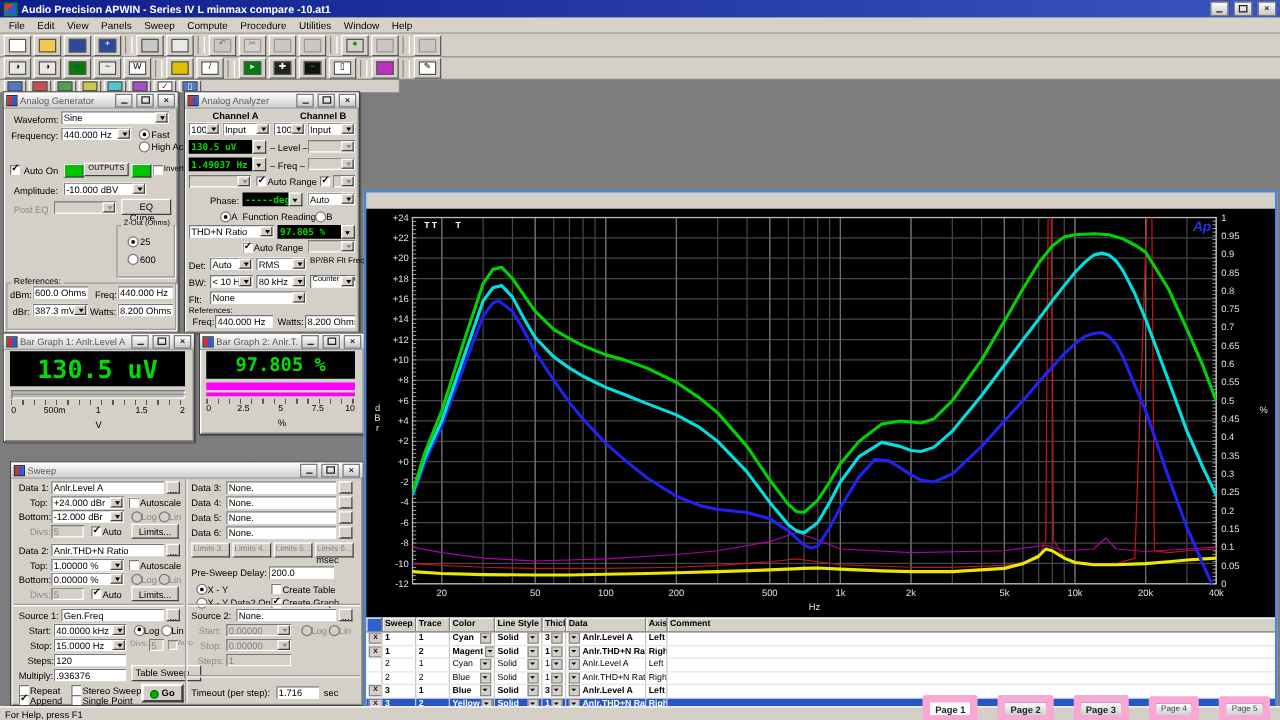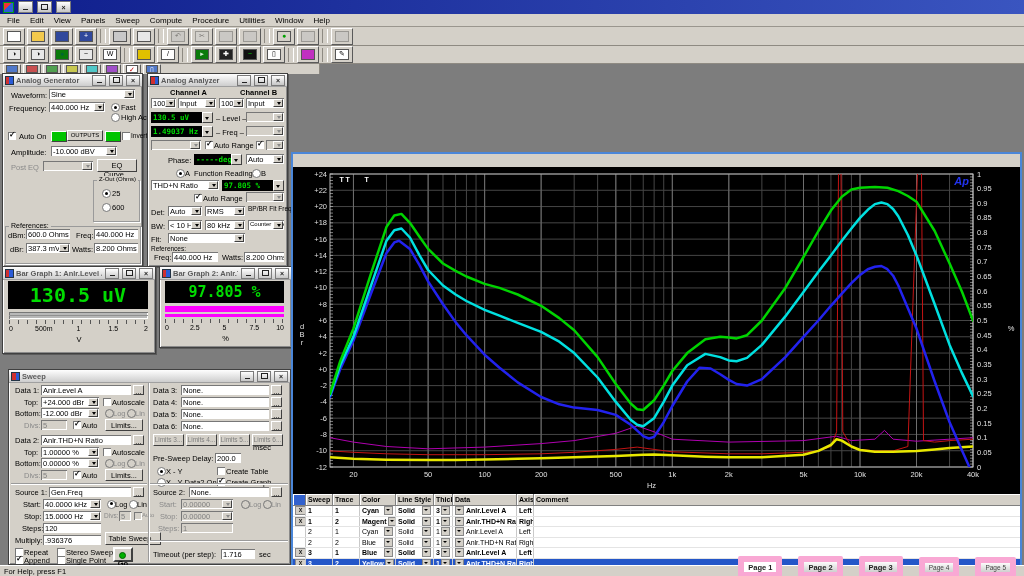--- a/index.html
+++ b/index.html
@@ -36,21 +36,21 @@
   #pagetabs{position:absolute;right:8px;top:556px;display:flex;gap:1px;align-items:flex-end;}
   .ptab{height:10px;padding:0 4px;background:linear-gradient(#fbfbfb,#cfcfcf);border:6px solid #f9a8d4;
     border-radius:2px 2px 0 0;font-size:7.5px;font-weight:bold;color:#222;display:flex;align-items:center;margin-left:15px;}
   .ptab.small{font-size:6.5px;font-weight:normal;color:#444;height:9px;}
   .ptab.active{background:#fff;}
   
   .panel{position:absolute;background:#d4d0c8;border:1px solid #404040;
     box-shadow:inset 1px 1px 0 #fff,inset -1px -1px 0 #8a8a8a,1px 1px 0 #5a5a5a;}
   .ptitle{height:12px;background:linear-gradient(#fefefe,#cdcdcd);border-bottom:1px solid #a0a0a0;
     display:flex;align-items:center;gap:2px;padding:0 2px;}
-  .ptitle .pt{flex:1;font-size:7.5px;font-weight:bold;color:#5a5a5a;white-space:nowrap;overflow:hidden;}
+  .ptitle .pt{flex:1;font-size:7.5px;font-weight:normal;color:#5a5a5a;white-space:nowrap;overflow:hidden;}
   .pico{width:7px;height:7px;background:linear-gradient(90deg,#d03030 50%,#2a5bd7 50%);border:1px solid #234;}
   .ptitle .wbtn{width:12px;height:9px;}
   .lbl{position:absolute;font-size:7.5px;white-space:nowrap;}
   .lbl.dim{color:#8a8a8a;}
   .sel{position:absolute;background:#fff;box-shadow:inset 1px 1px #777,inset -1px -1px #fff;
     height:10px;font-size:7.5px;padding:1px 11px 0 2px;white-space:nowrap;overflow:hidden;box-sizing:border-box;}
   .sel::after{content:"";position:absolute;right:1px;top:1px;bottom:1px;width:8px;background:#d4d0c8;
     border:1px solid;border-color:#fff #404040 #404040 #fff;}
   .sel::before{content:"";position:absolute;right:3px;top:4px;border:2.5px solid transparent;border-top:3px solid #000;z-index:1;}
   .sel.dis{background:#d4d0c8;color:#808080;}
@@ -92,20 +92,21 @@
   .cellarr{width:7px;height:7px;background:#d4d0c8;border:1px solid #888;position:relative;flex:none;margin-left:auto;}
   .cellarr::after{content:"";position:absolute;left:1px;top:2px;border:2px solid transparent;border-top:2.5px solid #000;}
   .xmark{width:9px;height:7px;background:#d4d0c8;border:1px solid #888;font-size:6.5px;line-height:6px;text-align:center;color:#222;flex:none;}
   svg text{font-family:"Liberation Sans",sans-serif;}
 </style>
 </head>
 <body>
 
 <div class="r" id="titlebar">
   <span class="appico"></span>
+  <span class="t">Audio Precision APWIN - Series IV L minmax compare -10.at1</span>
   <span class="wbtn">
       <span class="g-min"></span>
     </span>
   <span class="wbtn">
       <span class="g-max"></span>
     </span>
   <span class="wbtn">
       <span class="g-close"></span>
     </span>
 </div>
@@ -496,42 +497,42 @@
     <div class="inp" style="left:34px;top:164.5px;width:58px;">.936376</div>
     <div class="btn" style="left:96px;top:162px;width:56px;height:13px;">Table Sweep...</div>
     <span class="chk" style="left:6px;top:178px;"></span>
     <span class="lbl" style="left:15px;top:178px;">Repeat</span>
     <span class="chk" style="left:48px;top:178px;"></span>
     <span class="lbl" style="left:57px;top:178px;">Stereo Sweep</span>
     <span class="chk on" style="left:6px;top:186px;"></span>
     <span class="lbl" style="left:15px;top:186px;">Append</span>
     <span class="chk" style="left:48px;top:186px;"></span>
     <span class="lbl" style="left:57px;top:186px;">Single Point</span>
-    <div class="btn" style="left:104px;top:177px;width:20px;height:15px;font-weight:bold;border-width:2px;">
+    <div class="btn" style="left:104px;top:177px;width:34px;height:15px;font-weight:bold;border-width:2px;">
       <span style="display:inline-block;width:5px;height:5px;border-radius:50%;background:#00b000;border:1px solid #060;vertical-align:middle;margin-right:2px;"></span><span>Go</span>
     </div>
     <div class="r" style="left:139px;top:13px;width:1px;height:179px;background:#9a9a9a;box-shadow:1px 0 0 #fff;"></div>
     <span class="lbl" style="left:144px;top:16px;">Data 3:</span>
     <div class="inp" style="left:172px;top:14.5px;width:88px;">None.</div>
     <div class="btn" style="left:262px;top:14.5px;width:11px;height:10px;">...</div>
     <span class="lbl" style="left:144px;top:28px;">Data 4:</span>
     <div class="inp" style="left:172px;top:26.5px;width:88px;">None.</div>
     <div class="btn" style="left:262px;top:26.5px;width:11px;height:10px;">...</div>
     <span class="lbl" style="left:144px;top:40px;">Data 5:</span>
     <div class="inp" style="left:172px;top:38.5px;width:88px;">None.</div>
     <div class="btn" style="left:262px;top:38.5px;width:11px;height:10px;">...</div>
     <span class="lbl" style="left:144px;top:52px;">Data 6:</span>
     <div class="inp" style="left:172px;top:50.5px;width:88px;">None.</div>
     <div class="btn" style="left:262px;top:50.5px;width:11px;height:10px;">...</div>
     <div class="btn dis" style="left:144px;top:64px;width:31px;height:12px;font-size:6.5px;">Limits 3...</div>
     <div class="btn dis" style="left:177px;top:64px;width:31px;height:12px;font-size:6.5px;">Limits 4...</div>
     <div class="btn dis" style="left:210px;top:64px;width:31px;height:12px;font-size:6.5px;">Limits 5...</div>
     <div class="btn dis" style="left:243px;top:64px;width:31px;height:12px;font-size:6.5px;">Limits 6...</div>
     <span class="lbl" style="left:144px;top:84px;">Pre-Sweep Delay:</span>
-    <div class="inp" style="left:206px;top:82.5px;width:26px;">200.0</div>
+    <div class="inp" style="left:206px;top:82.5px;width:52px;">200.0</div>
     <span class="lbl" style="left:244px;top:73px;">msec</span>
     <span class="rad on" style="left:148px;top:97px;"></span>
     <span class="lbl" style="left:157px;top:97px;">X - Y</span>
     <span class="chk" style="left:208px;top:97px;"></span>
     <span class="lbl" style="left:217px;top:97px;">Create Table</span>
     <span class="rad" style="left:148px;top:108px;"></span>
     <span class="lbl" style="left:157px;top:108px;">X - Y  Data2 On X</span>
     <span class="chk on" style="left:208px;top:108px;"></span>
     <span class="lbl" style="left:217px;top:108px;">Create Graph</span>
     <div class="r" style="left:141px;top:113px;width:138px;height:1px;background:#9a9a9a;box-shadow:0 1px 0 #fff;"></div>

